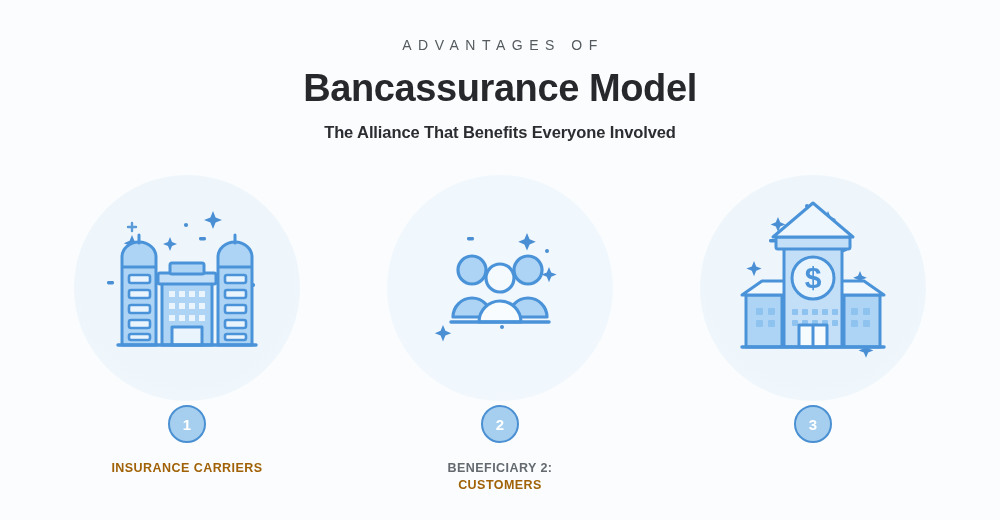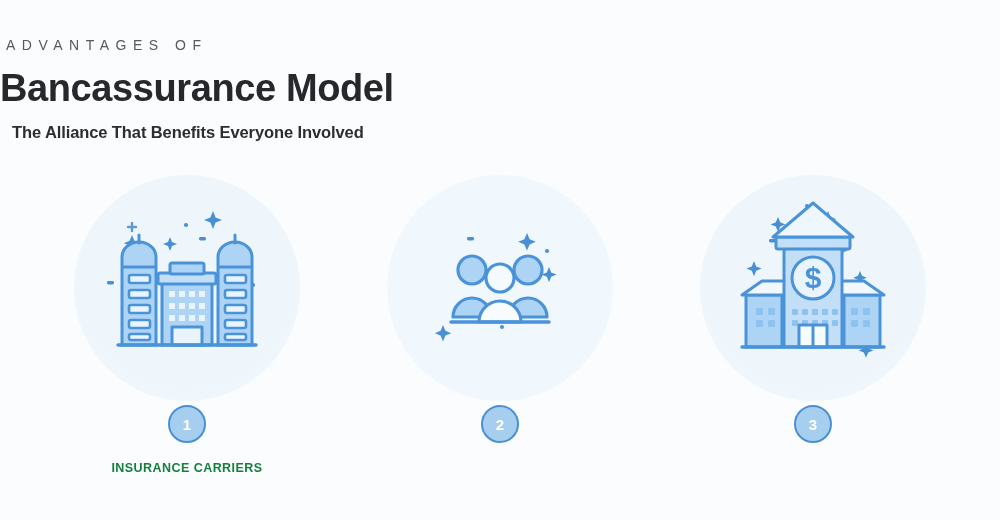--- a/index.html
+++ b/index.html
@@ -18,20 +18,21 @@
   .infographic {
     width: 1000px;
     height: 520px;
     position: relative;
     box-sizing: border-box;
   }
 
   
   .header {
     width: 100%;
+    text-align: center;
     padding-top: 38px;
   }
   .eyebrow {
     font-size: 14px;
     font-weight: 400;
     letter-spacing: 6.5px;
     color: #555a5e;
     text-transform: uppercase;
     line-height: 1;
     margin: 0 0 12px 0;
@@ -124,21 +125,21 @@
     font-weight: bold;
     letter-spacing: 0.45px;
     color: #646a70;
     text-transform: uppercase;
   }
   .caption-main {
     display: block;
     font-size: 12.5px;
     font-weight: bold;
     letter-spacing: 0.45px;
-    color: #15803d;
+    color: #a16207;
     text-transform: uppercase;
   }
 </style>
 </head>
 <body>
 
 <div class="infographic">
 
   <div class="header">
     <div class="eyebrow">ADVANTAGES OF</div>
@@ -248,20 +249,24 @@
           </g>
 
           <g stroke="#4a93d9" stroke-width="3.2" stroke-linejoin="round">
             <circle cx="113" cy="103" r="14" fill="#f4fafe"></circle>
             <path d="M92 147 a21 21 0 0 1 42 0 Z" fill="#f8fcfe"></path>
           </g>
           <path d="M64 147 L162 147" stroke="#4a93d9" stroke-width="3.4" stroke-linecap="round"></path>
         </svg>
       </div>
       <div class="badge">2</div>
+      <div class="caption">
+        <span class="caption-top">BENEFICIARY 2:</span>
+        <span class="caption-main">CUSTOMERS</span>
+      </div>
     </div>
 
     <div class="column c3">
       <div class="halo">
         <svg class="icon-art" viewBox="0 0 226 226">
 
           <g fill="#4a8fd4">
             <path d="M128 36 l2.4 5.8 5.8 2.4 -5.8 2.4 -2.4 5.8 -2.4 -5.8 -5.8 -2.4 5.8 -2.4 z"></path>
             <path d="M78 42 l2.2 5.2 5.2 2.2 -5.2 2.2 -2.2 5.2 -2.2 -5.2 -5.2 -2.2 5.2 -2.2 z"></path>
             <path d="M140 68 l2.2 5.4 5.4 2.2 -5.4 2.2 -2.2 5.4 -2.2 -5.4 -5.4 -2.2 5.4 -2.2 z"></path>

